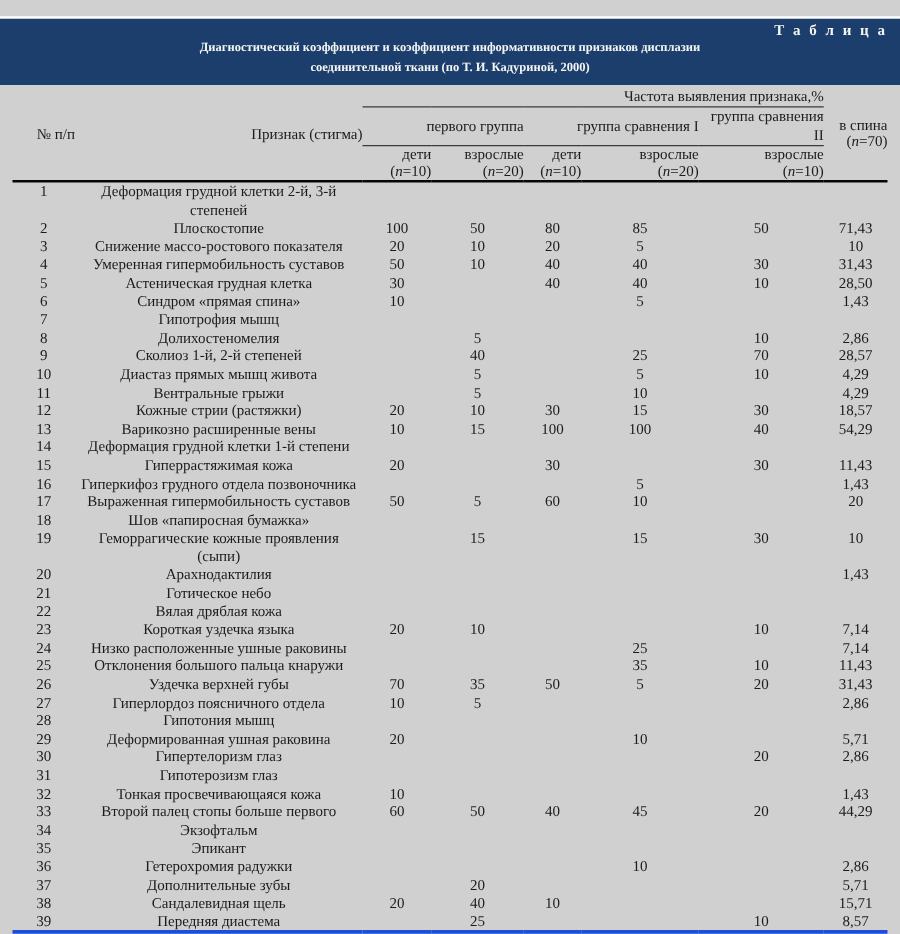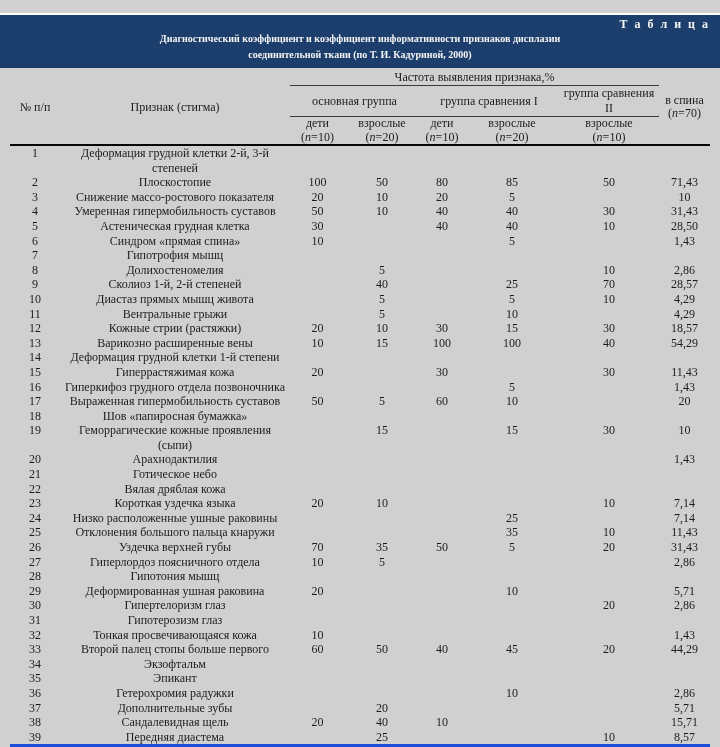--- a/index.html
+++ b/index.html
@@ -35,21 +35,21 @@
   }
   table.tbl {
     width: 700px;
     margin: 2px 10px 0 10px;
     border-collapse: collapse;
     table-layout: fixed;
   }
   .tbl th {
     font-weight: normal;
     font-size: 12px;
-    text-align: center;
+    text-align: right;
     vertical-align: middle;
     padding: 0;
   }
   .th-num { text-align: left; padding-left: 0; }
   .th-freq { border-bottom: 1px solid #3a3a3a; padding: 1px 0 2px 0; }
   .th-group { border-bottom: 1px solid #3a3a3a; padding: 0 0 1px 0; }
   .th-sub { padding: 2px 0 3px 0; line-height: 13.5px; vertical-align: top; }
   .th-total { line-height: 13.5px; }
   .tbl tbody td {
     font-size: 12px;
@@ -91,21 +91,21 @@
       <tr>
         <th class="th-num" rowspan="3">№ п/п</th>
         <th rowspan="3">Признак (стигма)</th>
         <th class="th-freq" colspan="5">Частота выявления признака,%</th>
         <th class="th-total" rowspan="3">
           <div>в спина</div>
           <div class="nval">(<i>n</i>=70)</div>
         </th>
       </tr>
       <tr>
-        <th class="th-group" colspan="2">основная группа</th>
+        <th class="th-group" colspan="2">первого группа</th>
         <th class="th-group" colspan="2">группа сравнения I</th>
         <th class="th-group">группа сравнения II</th>
       </tr>
       <tr>
         <th class="th-sub">
           <div>дети</div>
           <div class="nval">(<i>n</i>=10)</div>
         </th>
         <th class="th-sub">
           <div>взрослые</div>

